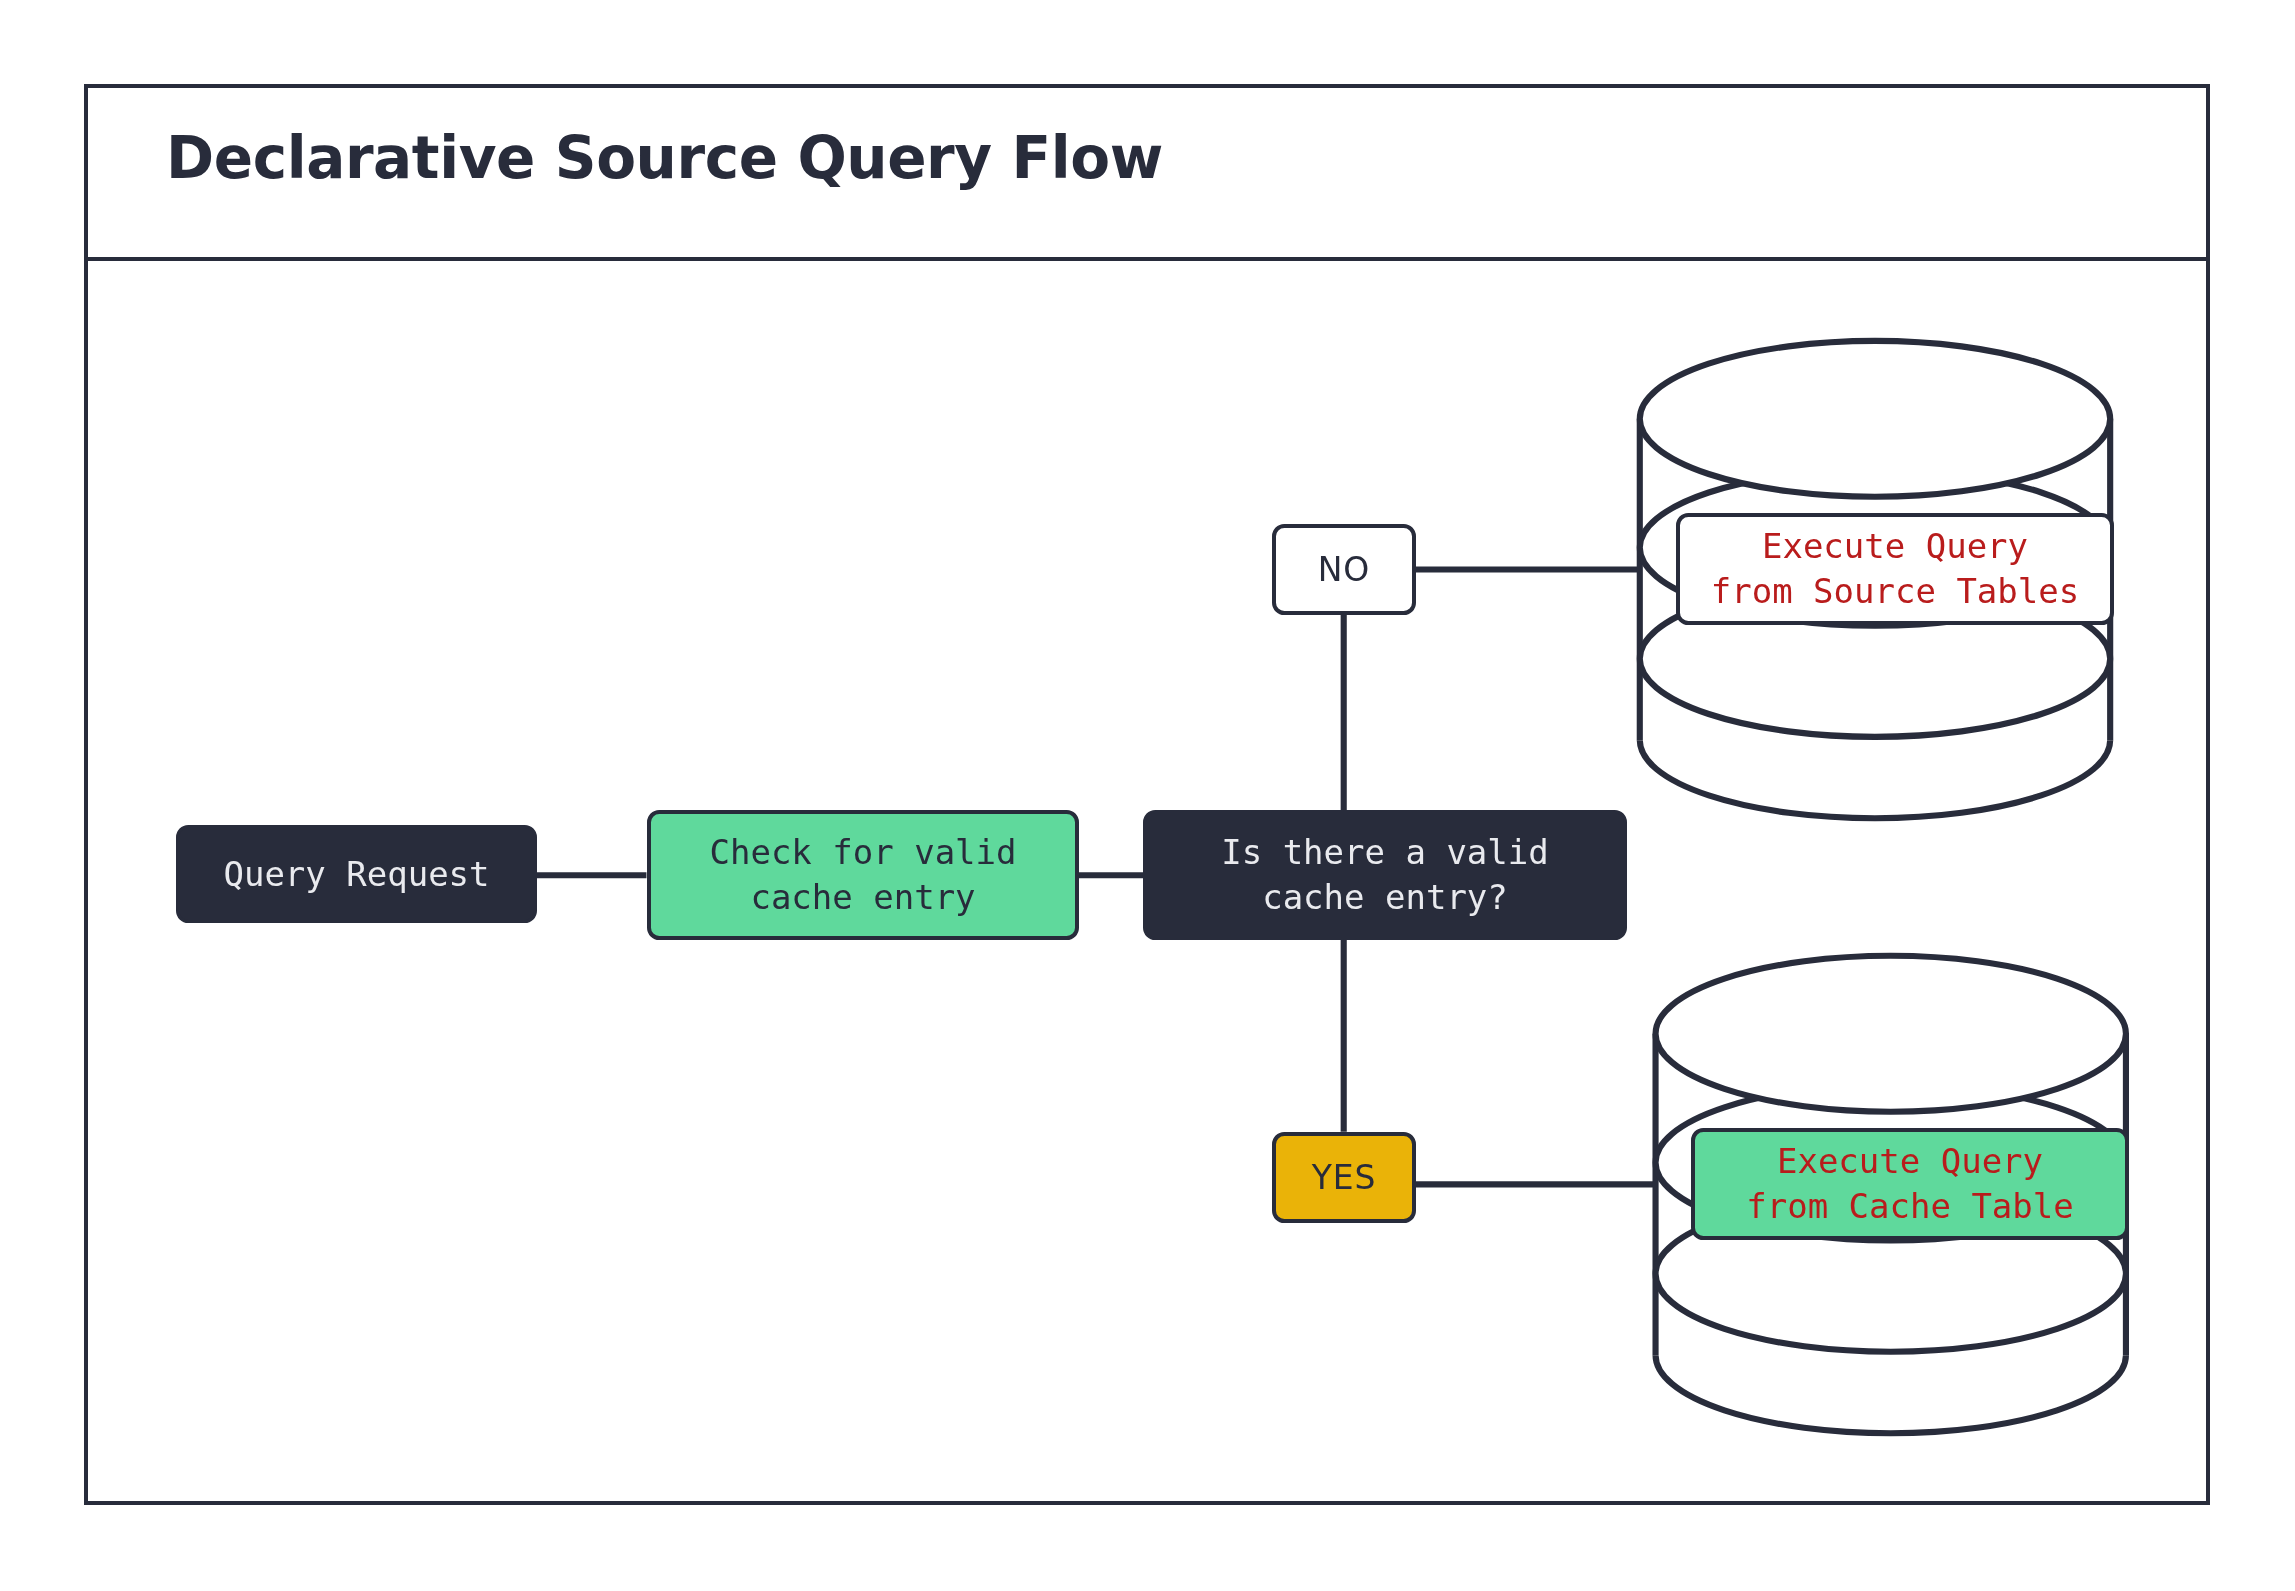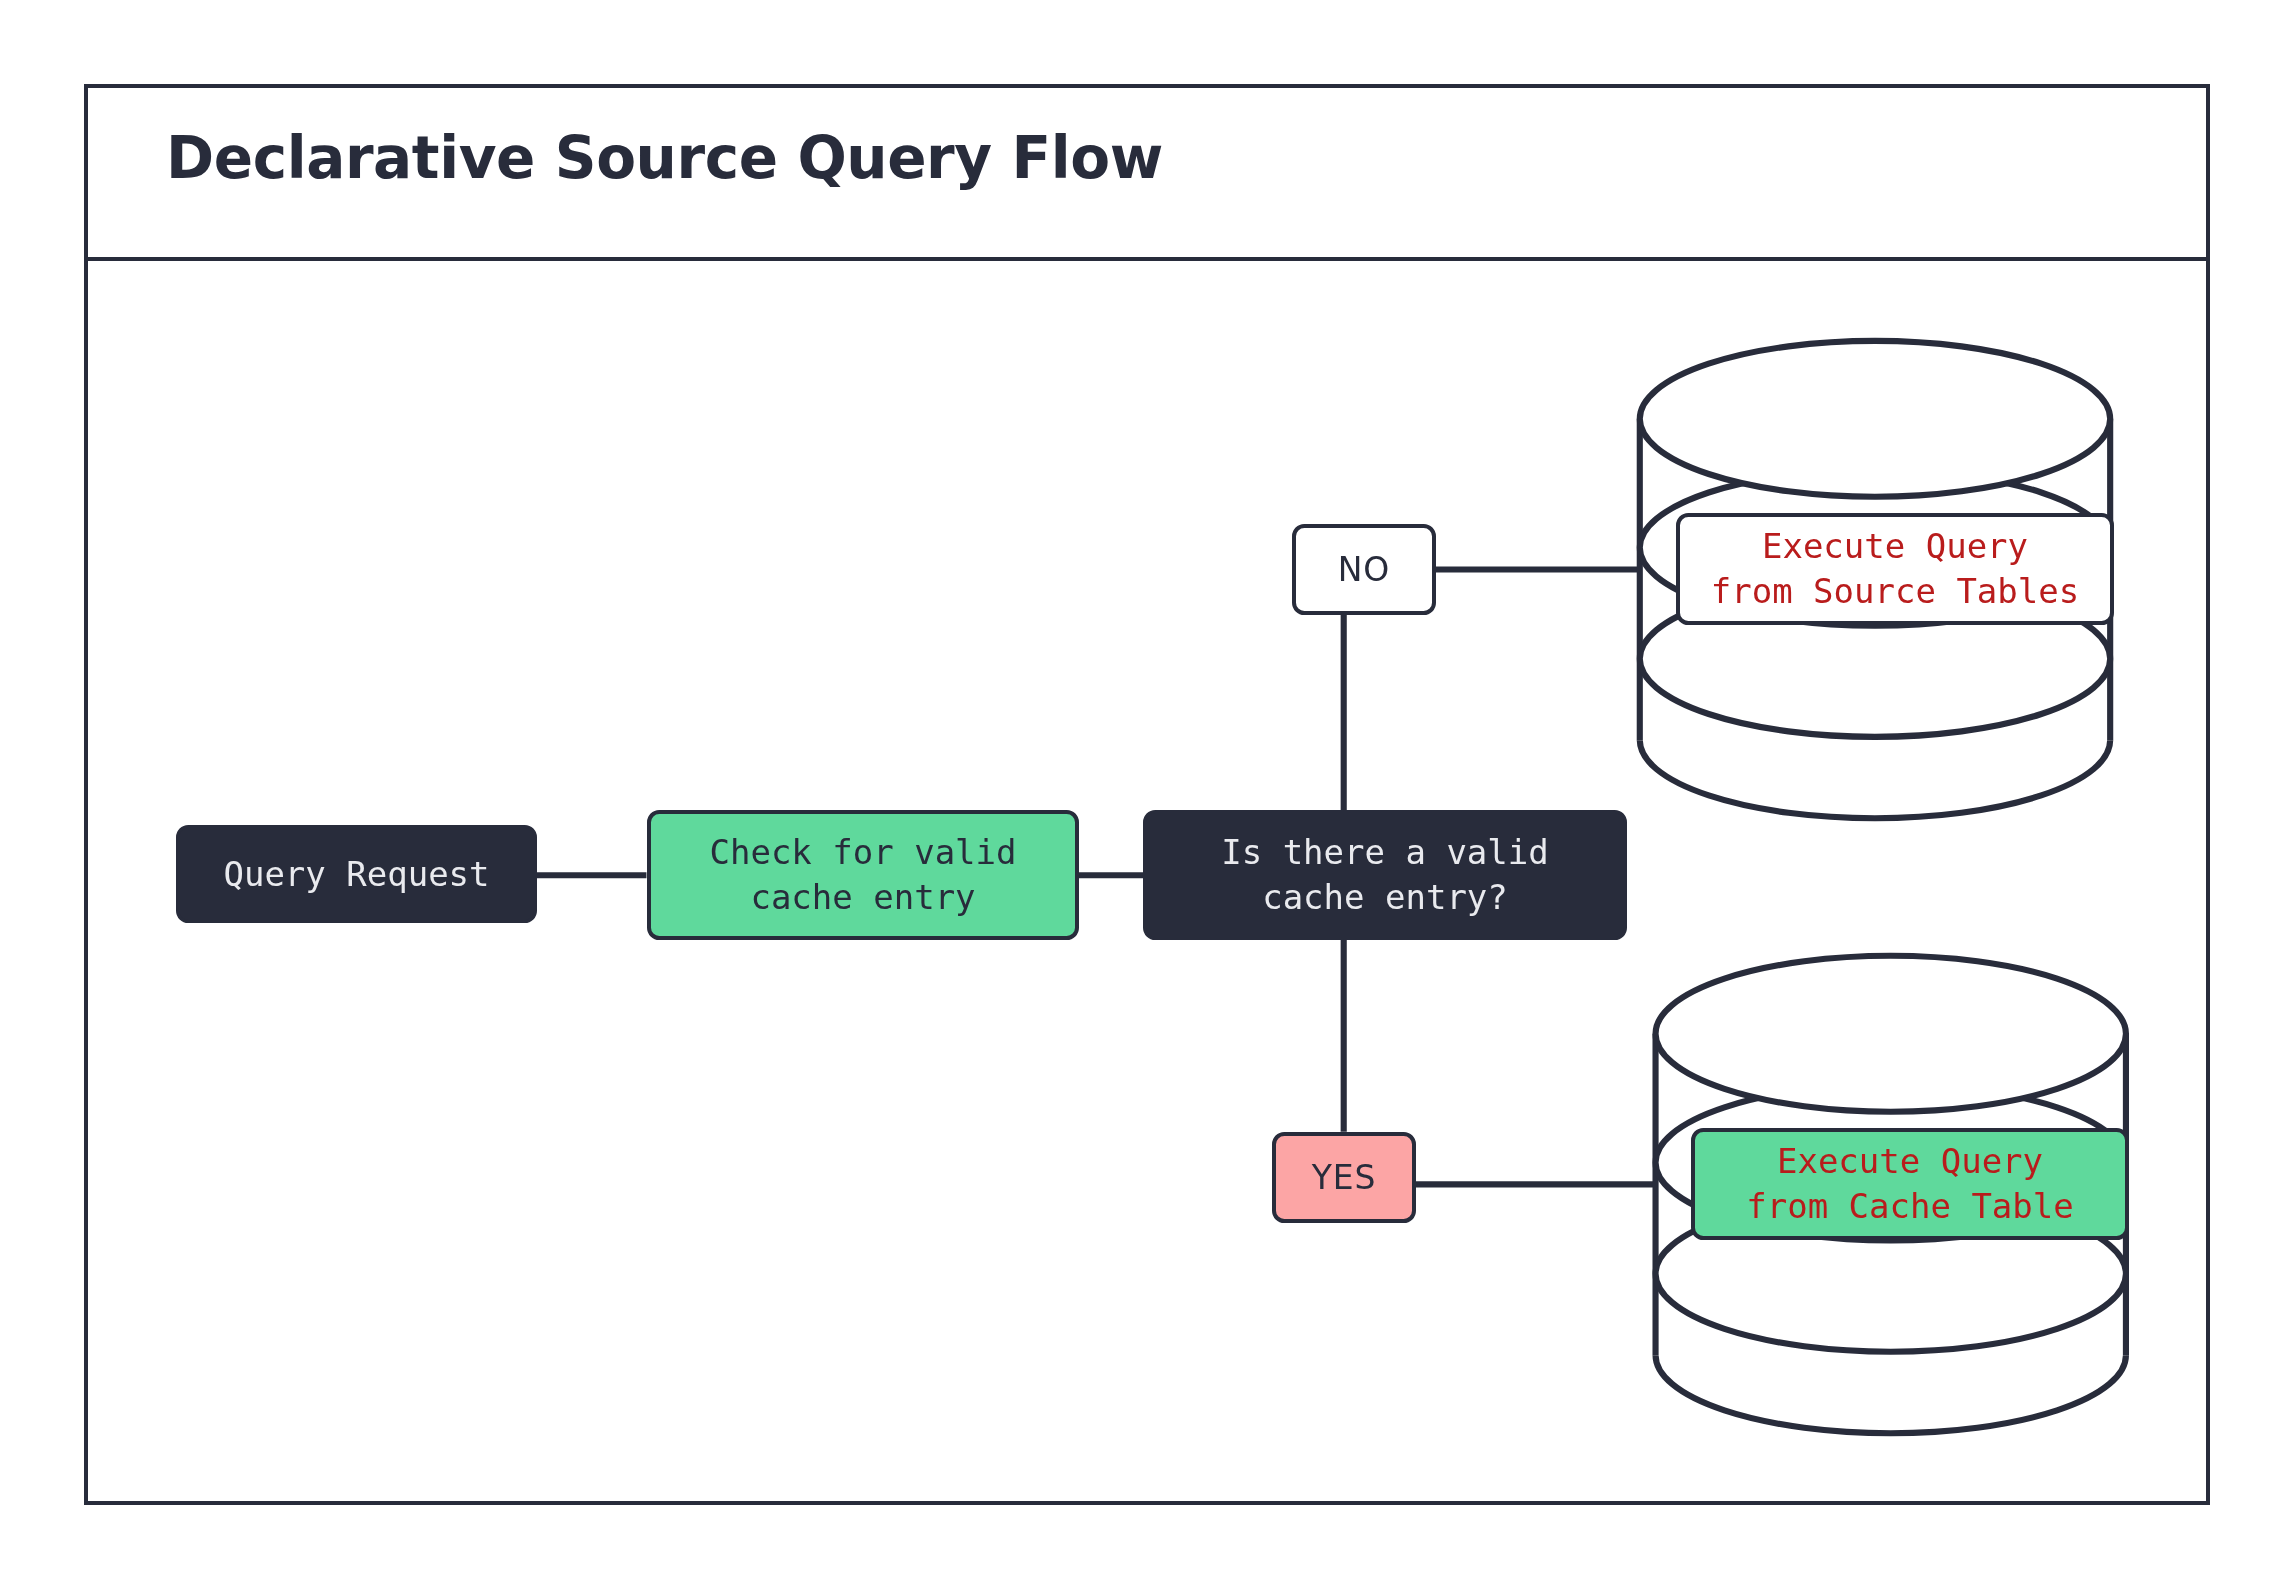--- a/index.html
+++ b/index.html
@@ -109,25 +109,24 @@
     border-radius: 12.3px;
     border: 4.4px solid #282C3B;
     font-family: "DejaVu Sans", sans-serif;
     font-size: 33px;
     letter-spacing: 0.9px;
     color: #282C3B;
   }
   #chip-no {
     left: 1272px; top: 524px; width: 144px; height: 91px;
     background: #ffffff;
-    margin-left: 20px;
   }
   #chip-yes {
     left: 1272px; top: 1132px; width: 144px; height: 91px;
-    background: #fca5a5;
+    background: #eab308;
   }
 
   
   .db-label {
     position: absolute;
     box-sizing: border-box;
     display: flex;
     align-items: center;
     justify-content: center;
     text-align: center;

